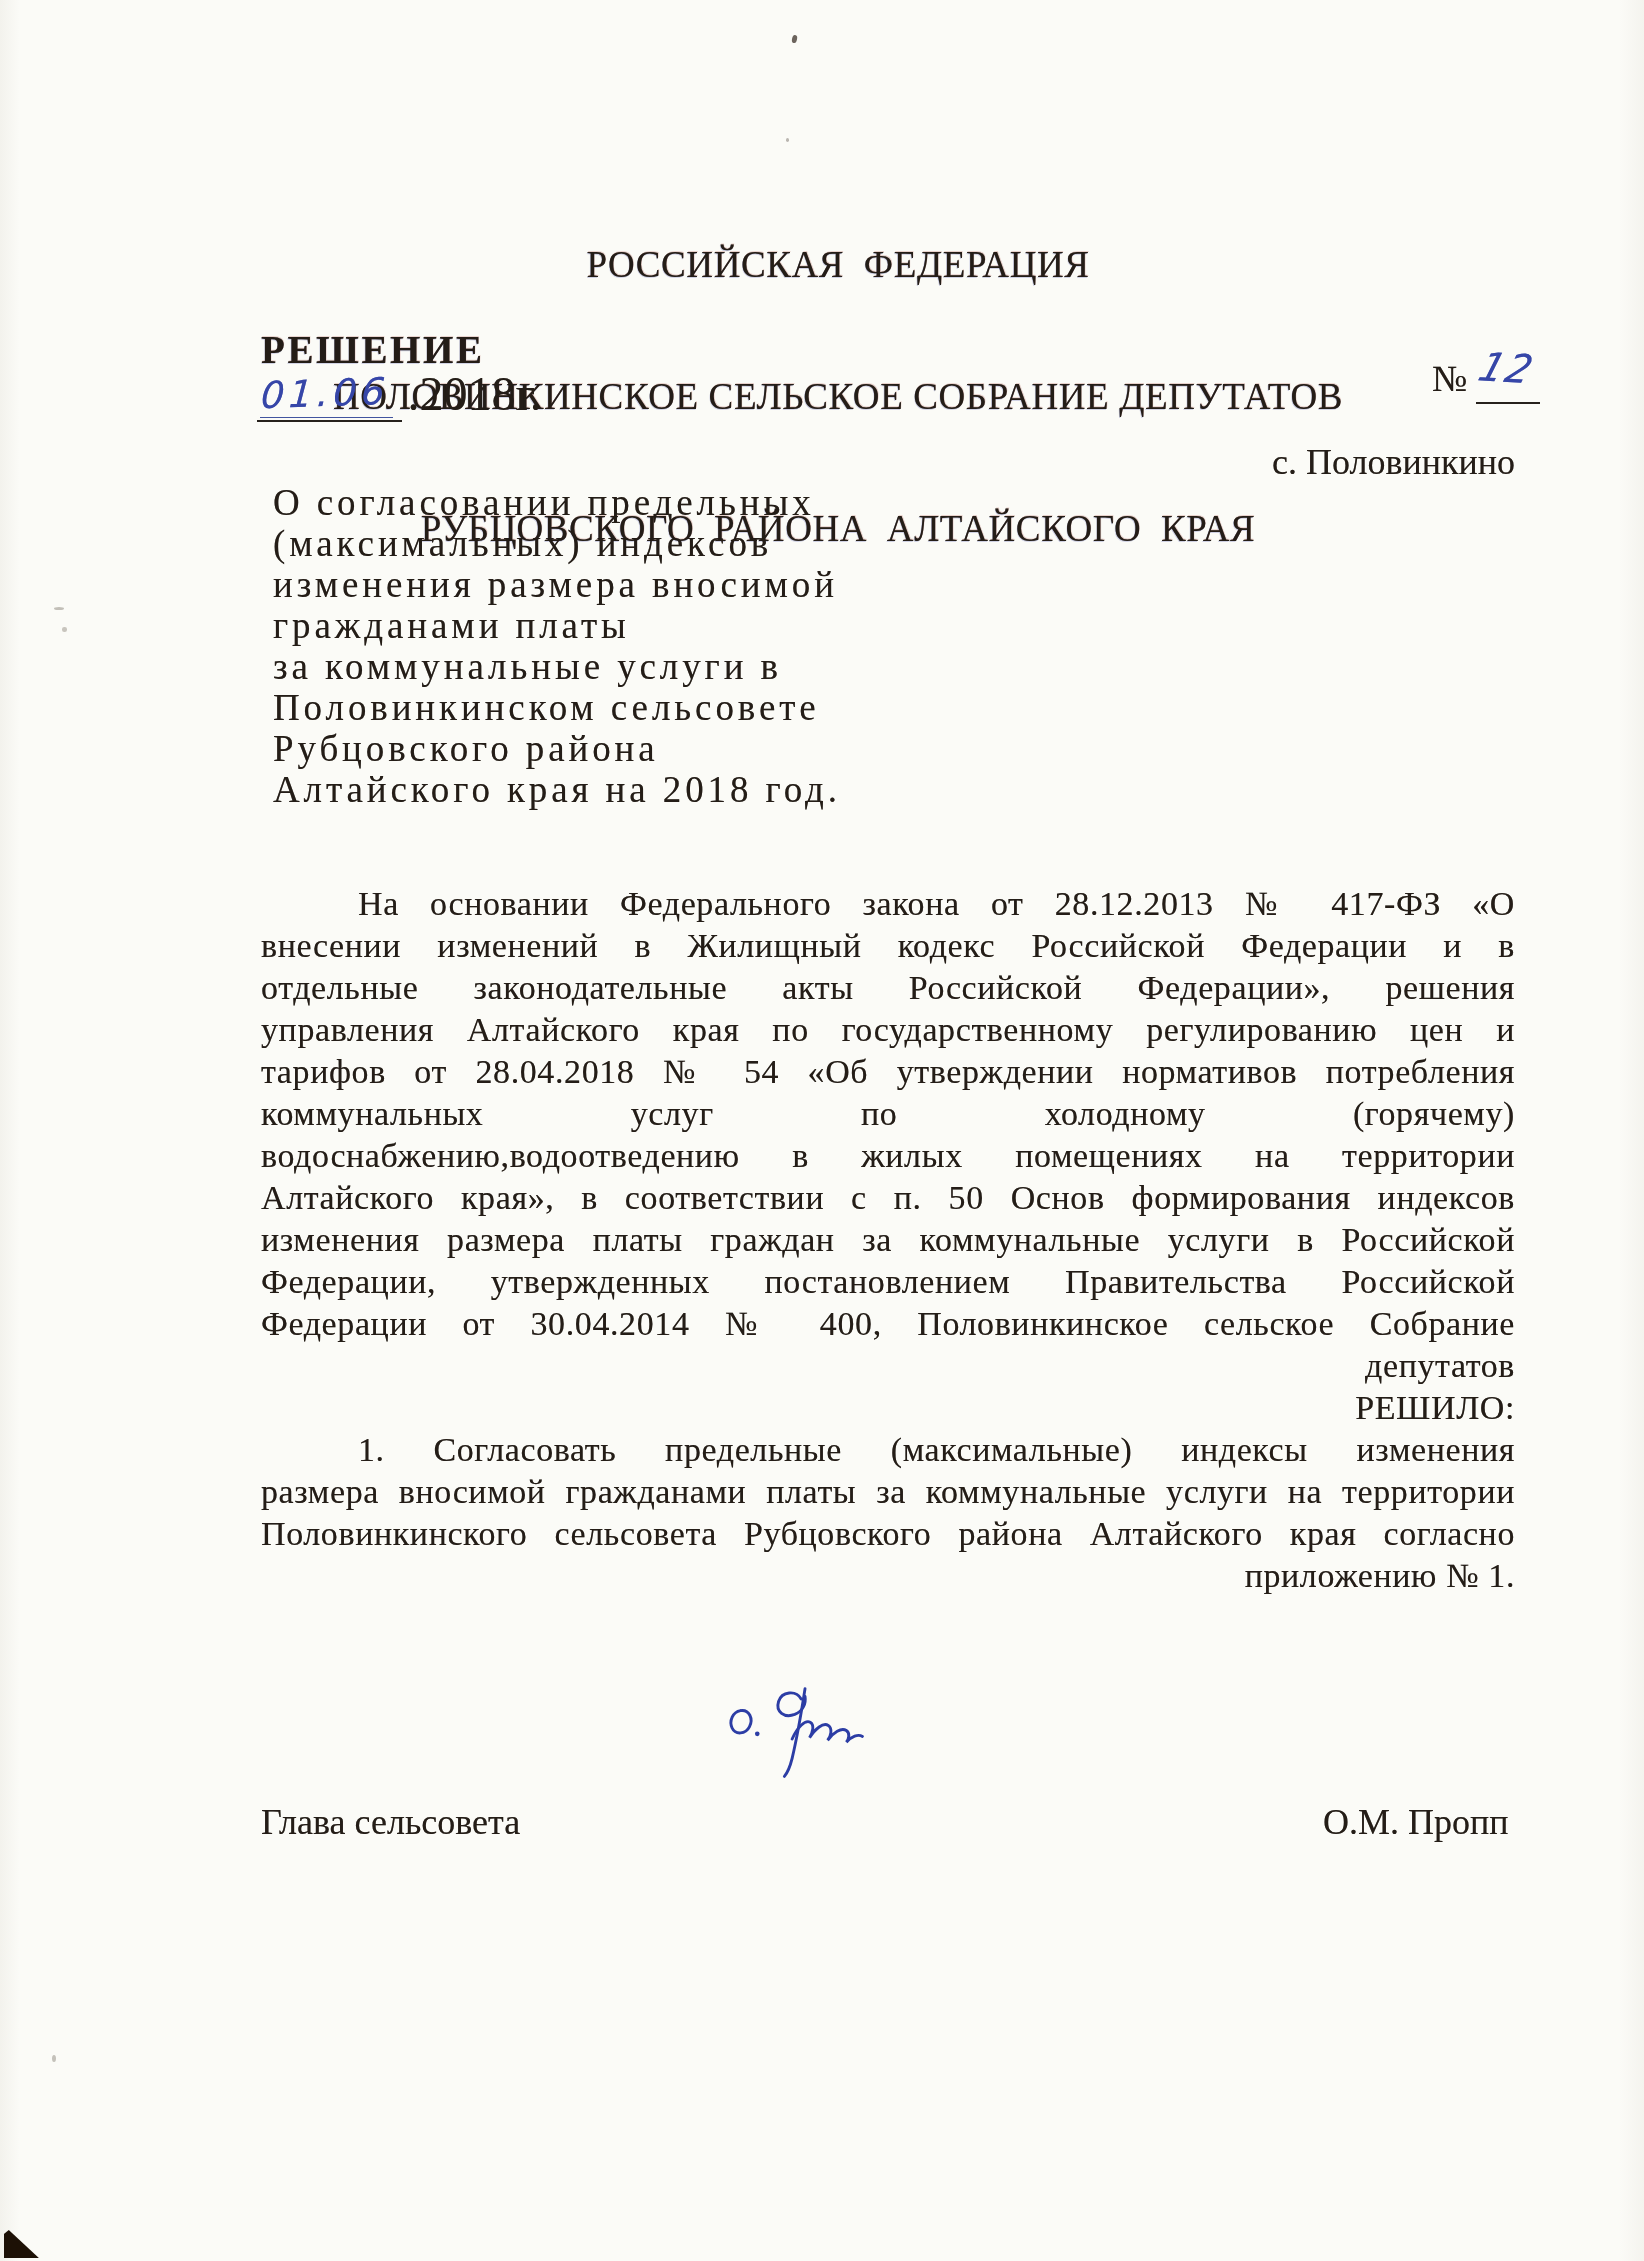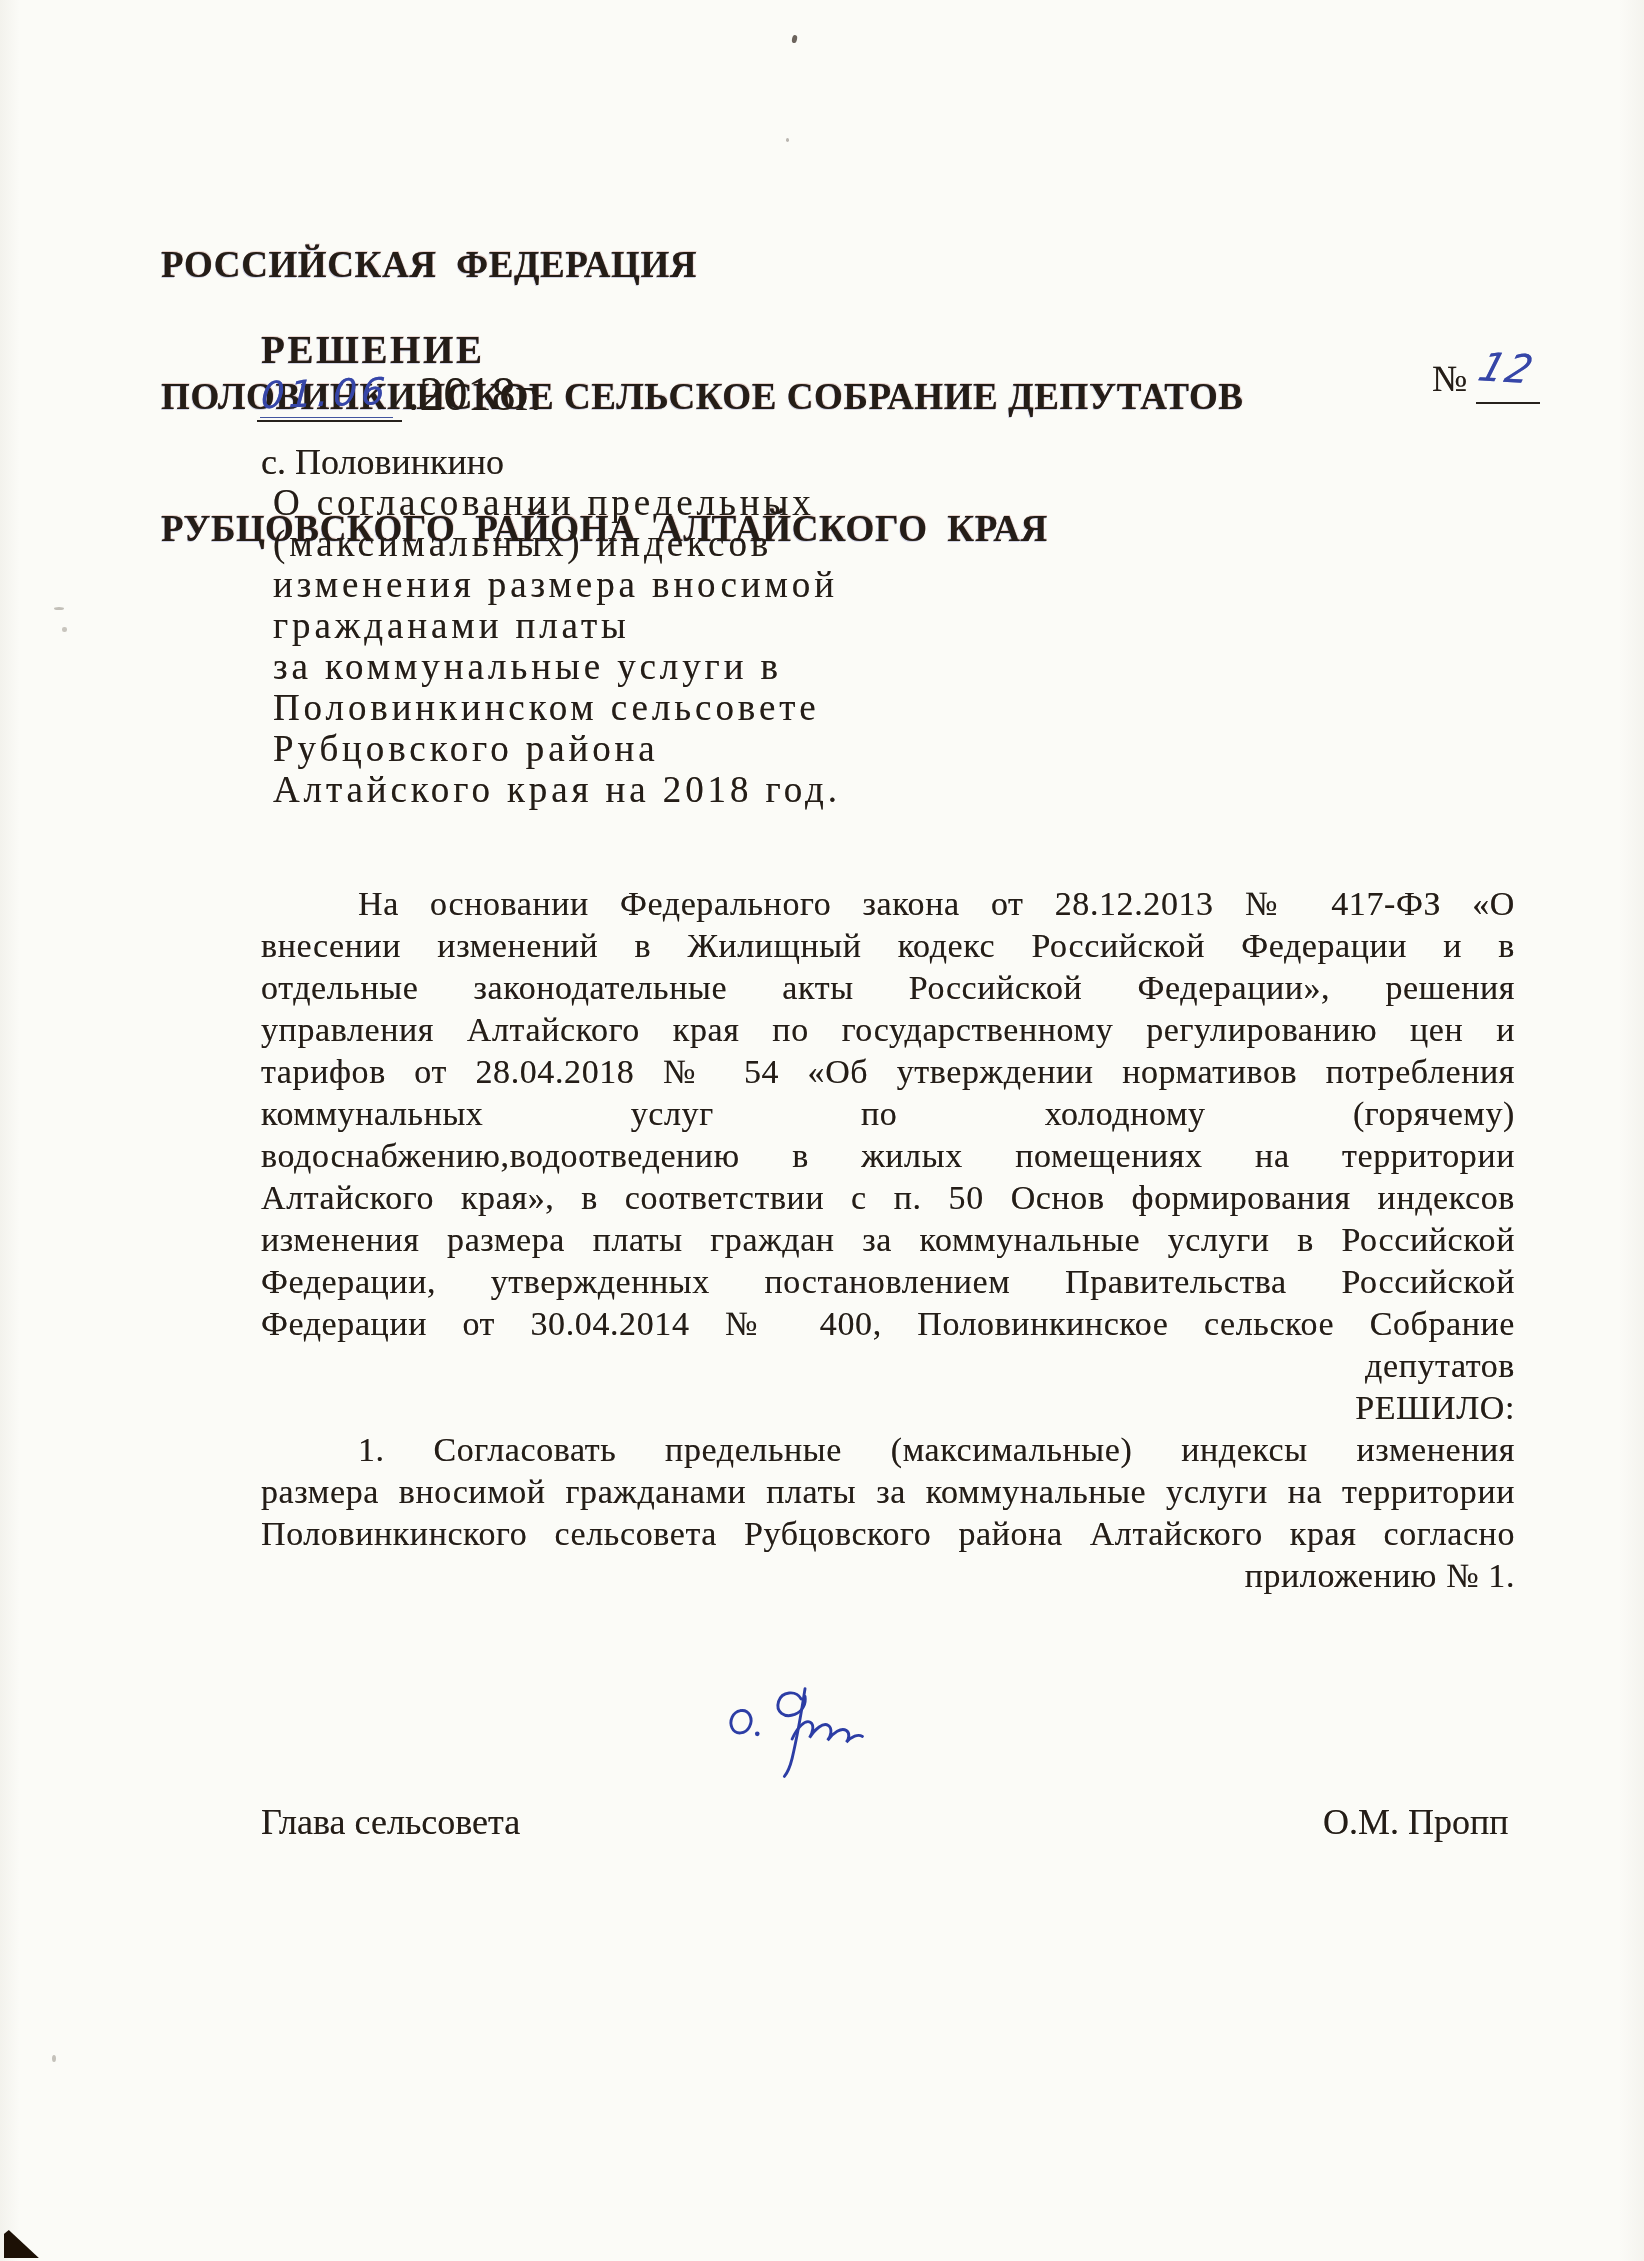--- a/index.html
+++ b/index.html
@@ -22,21 +22,22 @@
     overflow: hidden;
     font-family: "Liberation Serif", "DejaVu Serif", serif;
     color: var(--text);
   }
   
   .header-block {
     position: absolute;
     left: 161px;
     top: 155px;
     width: 1354px;
-    font-weight: bold;
+    text-align: center;
+    font-weight: normal;
     font-size: 37px;
     line-height: 44px;
     letter-spacing: 0.6px;
     white-space: pre-wrap;
     text-shadow: 0.6px -0.6px 0 rgba(160,60,50,0.22), -0.6px 0.6px 0 rgba(50,60,160,0.22), 0 0 0.6px rgba(30,24,18,0.5);
   }
   .doc-type {
     position: absolute;
     left: 261px;
     top: 327px;
@@ -107,21 +108,21 @@
     letter-spacing: 1.9px;
     transform: translateY(-10.3px) skewX(-14deg) rotate(3deg);
     text-shadow: 0 0 0.6px rgba(54,70,168,0.6);
   }
   
   .place-line {
     position: absolute;
     left: 261px;
     top: 441px;
     width: 1254px;
-    text-align: left;
+    text-align: right;
     font-size: 36px;
     text-shadow: 0 0 0.6px rgba(30,24,18,0.5);
   }
   
   .subject {
     position: absolute;
     left: 261px;
     top: 482px;
     width: 838px;
     font-size: 37px;

